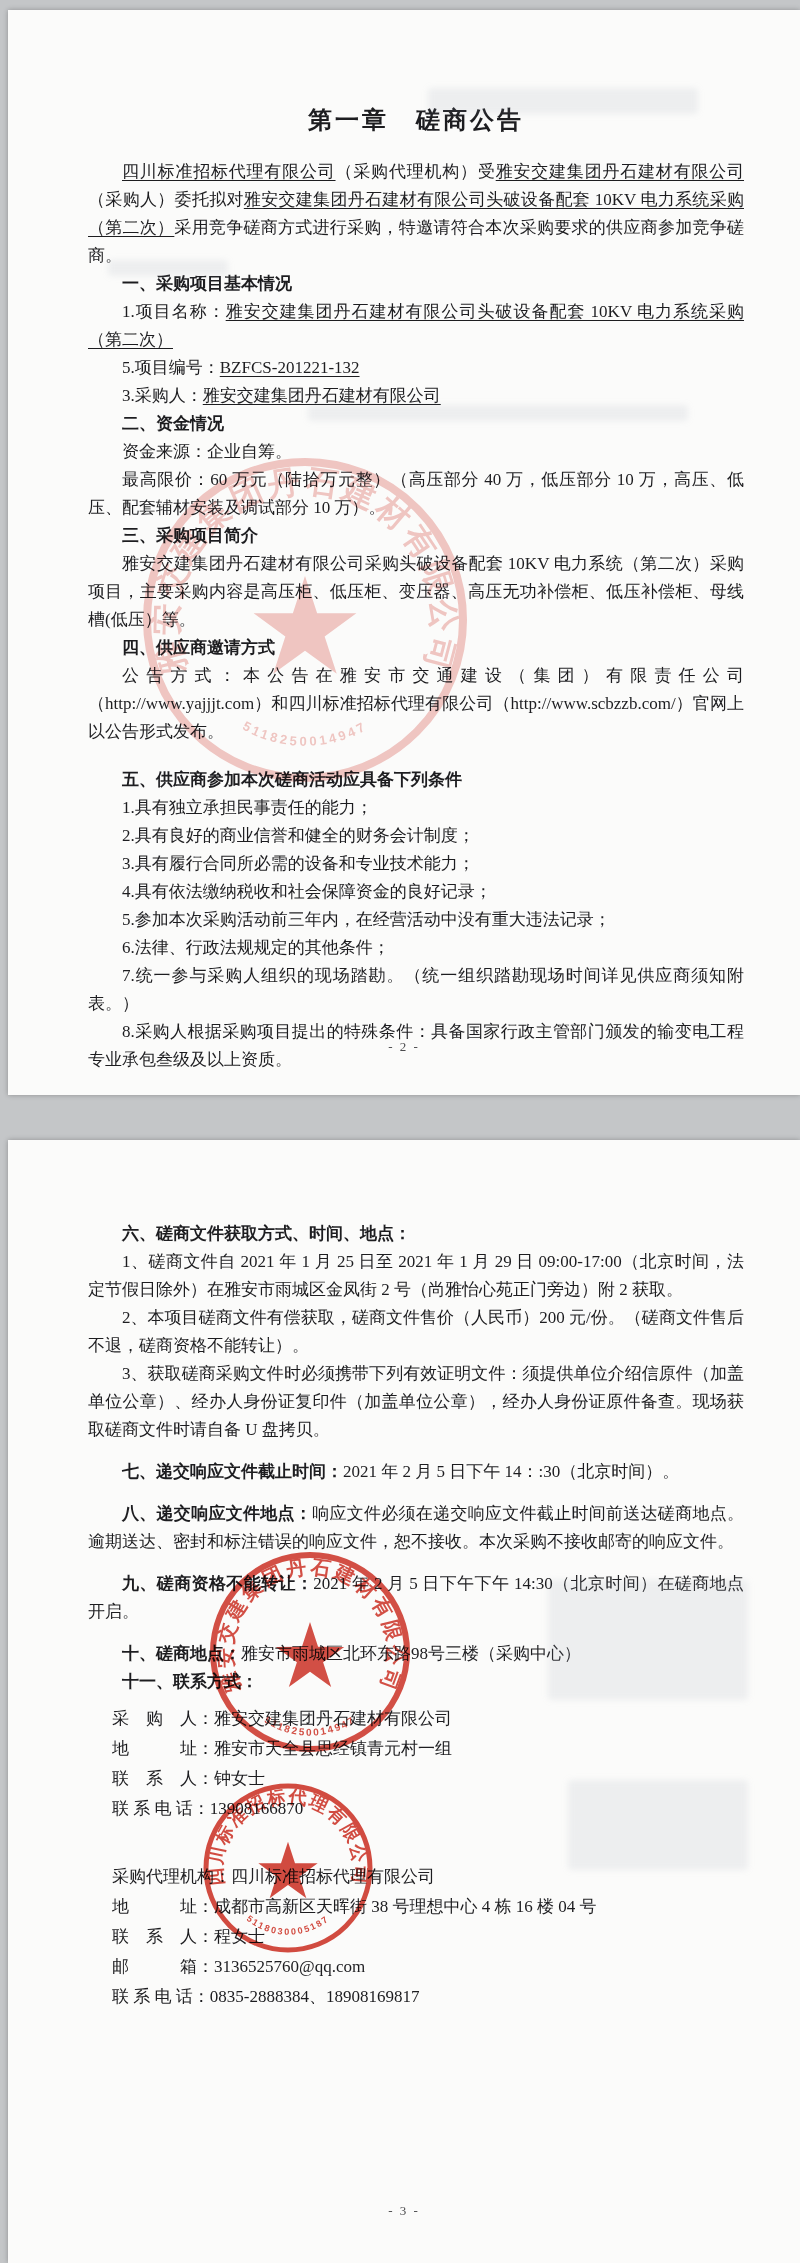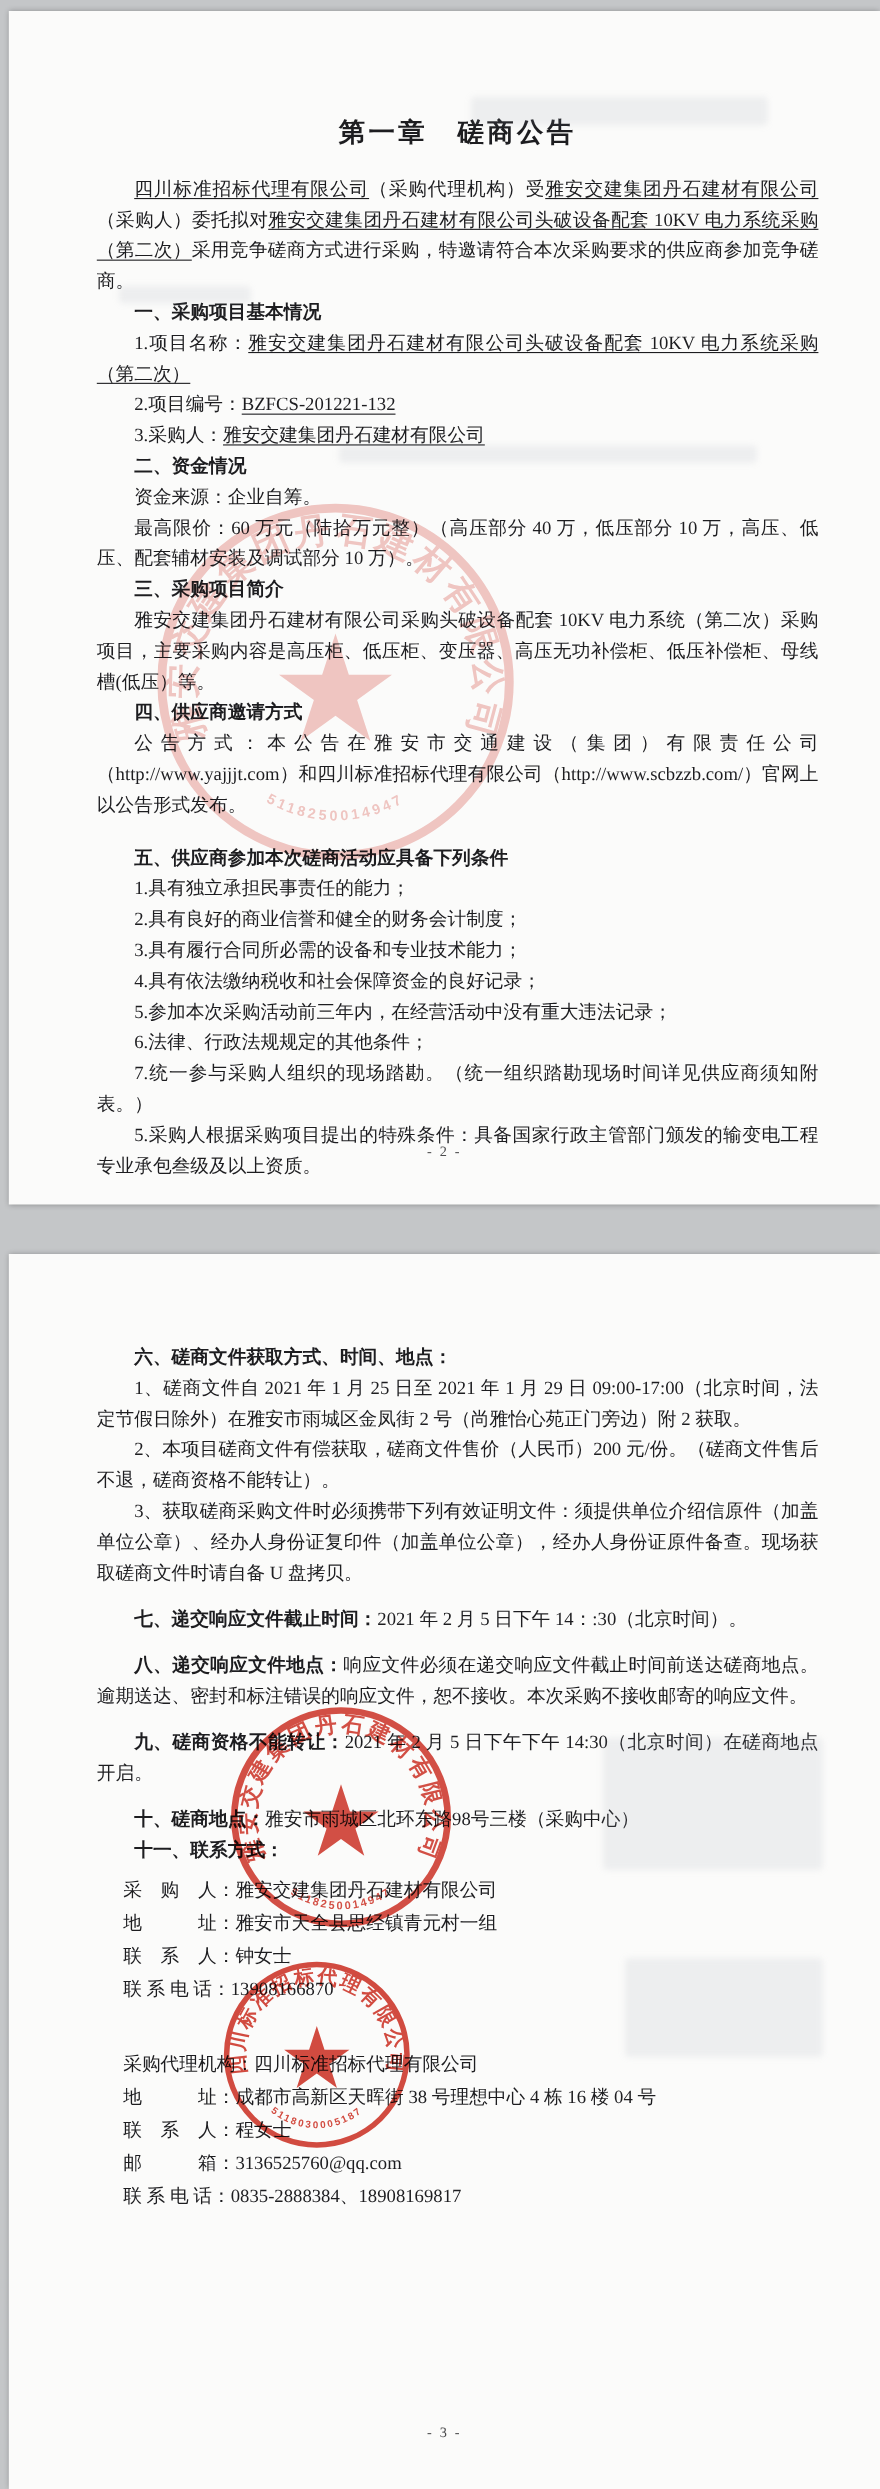--- a/index.html
+++ b/index.html
@@ -57,42 +57,42 @@
     <div class="art" style="left:100px;top:250px;width:120px;height:16px;"></div>
     <div class="art" style="left:300px;top:395px;width:380px;height:16px;"></div>
 
     <div class="content">
       <h1 class="title">第一章　磋商公告</h1>
 
       <p class="ind intro"><span class="u">四川标准招标代理有限公司</span><span>（采购代理机构）受</span><span class="u">雅安交建集团丹石建材有限公司</span><span>（采购人）委托拟对</span><span class="u">雅安交建集团丹石建材有限公司头破设备配套 10KV 电力系统采购（第二次）</span><span>采用竞争磋商方式进行采购，特邀请符合本次采购要求的供应商参加竞争磋商。</span></p>
 
       <p class="ind h">一、采购项目基本情况</p>
       <p class="ind"><span>1.项目名称：</span><span class="u">雅安交建集团丹石建材有限公司头破设备配套 10KV 电力系统采购（第二次）</span></p>
-      <p class="ind"><span>2.项目编号：</span><span class="u">BZFCS-201221-132</span></p>
+      <p class="ind"><span>5.项目编号：</span><span class="u">BZFCS-201221-132</span></p>
       <p class="ind"><span>3.采购人：</span><span class="u">雅安交建集团丹石建材有限公司</span></p>
 
       <p class="ind h">二、资金情况</p>
       <p class="ind">资金来源：企业自筹。</p>
       <p class="ind">最高限价：60 万元（陆拾万元整）（高压部分 40 万，低压部分 10 万，高压、低压、配套辅材安装及调试部分 10 万）。</p>
 
       <p class="ind h">三、采购项目简介</p>
       <p class="ind">雅安交建集团丹石建材有限公司采购头破设备配套 10KV 电力系统（第二次）采购项目，主要采购内容是高压柜、低压柜、变压器、高压无功补偿柜、低压补偿柜、母线槽(低压）等。</p>
 
       <p class="ind h">四、供应商邀请方式</p>
       <p class="ind">公告方式：本公告在雅安市交通建设（集团）有限责任公司（http://www.yajjjt.com）和四川标准招标代理有限公司（http://www.scbzzb.com/）官网上以公告形式发布。</p>
 
       <p class="ind h mt2">五、供应商参加本次磋商活动应具备下列条件</p>
       <p class="ind">1.具有独立承担民事责任的能力；</p>
       <p class="ind">2.具有良好的商业信誉和健全的财务会计制度；</p>
       <p class="ind">3.具有履行合同所必需的设备和专业技术能力；</p>
       <p class="ind">4.具有依法缴纳税收和社会保障资金的良好记录；</p>
       <p class="ind">5.参加本次采购活动前三年内，在经营活动中没有重大违法记录；</p>
       <p class="ind">6.法律、行政法规规定的其他条件；</p>
       <p class="ind">7.统一参与采购人组织的现场踏勘。（统一组织踏勘现场时间详见供应商须知附表。）</p>
-      <p class="ind">5.采购人根据采购项目提出的特殊条件：具备国家行政主管部门颁发的输变电工程专业承包叁级及以上资质。</p>
+      <p class="ind">8.采购人根据采购项目提出的特殊条件：具备国家行政主管部门颁发的输变电工程专业承包叁级及以上资质。</p>
     </div>
 
     <svg class="stamp" style="left:127px;top:440px;opacity:0.32;" width="340" height="340" viewBox="-170 -170 340 340">
       <circle r="158" fill="none" stroke="#d8544a" stroke-width="8"></circle>
       <polygon fill="#d8544a" transform="translate(0,10) scale(1.35)" points="0,-40 8.99,-12.37 38.04,-12.36 14.55,4.73 23.51,32.36 0,15.3 -23.51,32.36 -14.55,4.73 -38.04,-12.36 -8.99,-12.37"></polygon>
       <path id="rp1" d="M -118 50 A 128 128 0 1 1 118 50" fill="none"></path>
       <text font-size="32" letter-spacing="4" fill="#d8544a" text-anchor="middle">
         <textPath href="#rp1" startOffset="50%">雅安交建集团丹石建材有限公司</textPath>
       </text>
       <path id="dp1" d="M -90 88 A 126 126 0 0 0 90 88" fill="none"></path>

